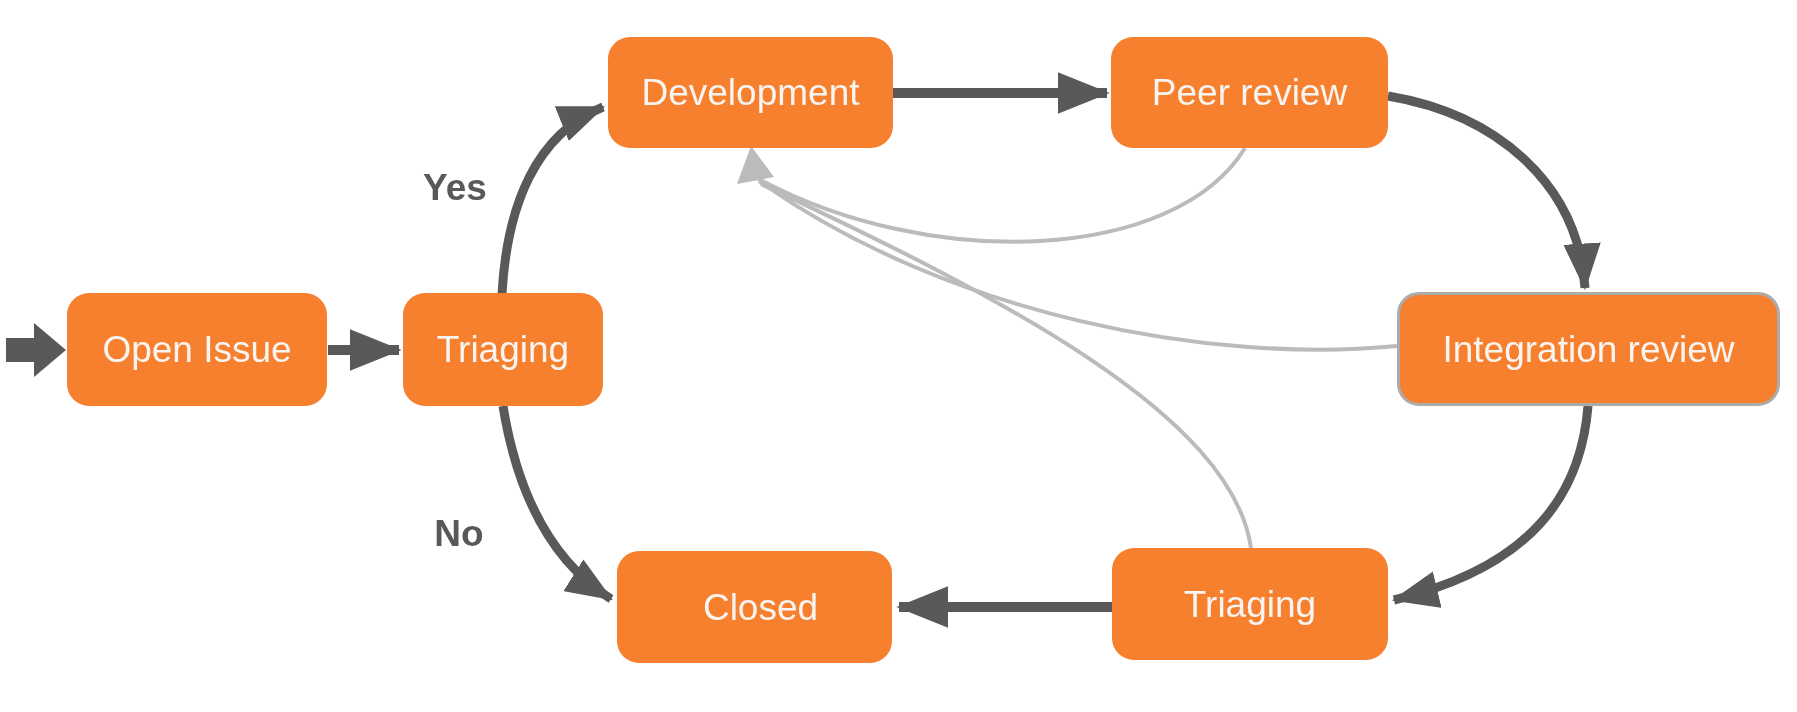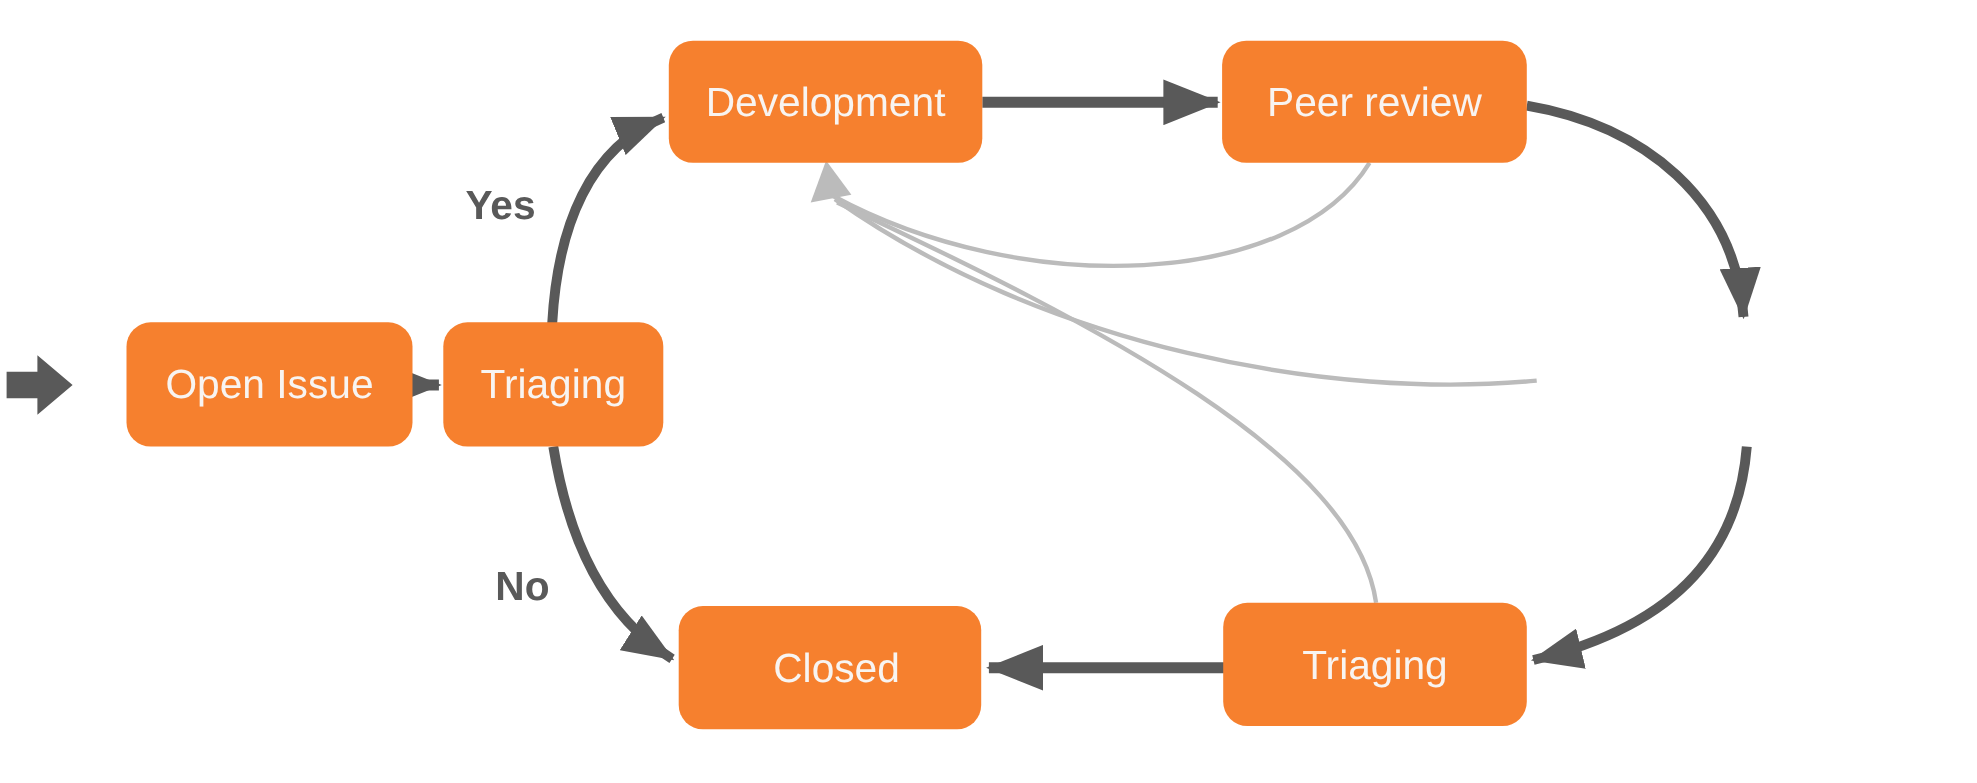--- a/index.html
+++ b/index.html
@@ -44,30 +44,30 @@
     position: absolute;
     color: #595959;
     font-size: 37px;
     font-weight: bold;
     line-height: 1;
     transform: translate(-50%, -50%);
     user-select: none;
     text-align: center;
   }
   
-  #node-open-issue        { left:  67px; top: 293px; width: 260px; height: 113px; margin-left: 48px; }
+  #node-open-issue        { left:  67px; top: 293px; width: 260px; height: 113px; }
   #node-triaging          { left: 403px; top: 293px; width: 200px; height: 113px; }
   #node-development       { left: 608px; top:  37px; width: 285px; height: 111px; }
   #node-peer-review       { left:1111px; top:  37px; width: 277px; height: 111px; }
   #node-integration-review{ left:1397px; top: 292px; width: 383px; height: 114px; }
   #node-testing           { left:1112px; top: 548px; width: 276px; height: 112px; }
   #node-closed            { left: 617px; top: 551px; width: 275px; height: 112px; padding-left: 12px; }
   
   #label-yes { left: 455px; top: 187px; }
-  #label-no  { left: 475px; top: 533px; }
+  #label-no  { left: 459px; top: 533px; }
 </style>
 </head>
 <body>
 
 <div id="canvas">
 
   <svg id="edges-svg" viewBox="0 0 1797 712" xmlns="http://www.w3.org/2000/svg">
     <defs>
       <marker id="mD" viewBox="0 0 10 8" refX="9.5" refY="4" markerWidth="5.2" markerHeight="4.2" orient="auto" markerUnits="strokeWidth">
         <path d="M0,0 L10,4 L0,8 Z" fill="#595959"></path>
@@ -94,20 +94,23 @@
   </div>
   <div class="node" id="node-triaging">
     <span>Triaging</span>
   </div>
   <div class="node" id="node-development">
     <span>Development</span>
   </div>
   <div class="node" id="node-peer-review">
     <span>Peer review</span>
   </div>
+  <div class="node highlighted" id="node-integration-review">
+    <span>Integration review</span>
+  </div>
   <div class="node" id="node-testing">
     <span>Triaging</span>
   </div>
   <div class="node" id="node-closed">
     <span>Closed</span>
   </div>
 
   <div class="edge-label" id="label-yes">Yes</div>
   <div class="edge-label" id="label-no">No</div>
 

